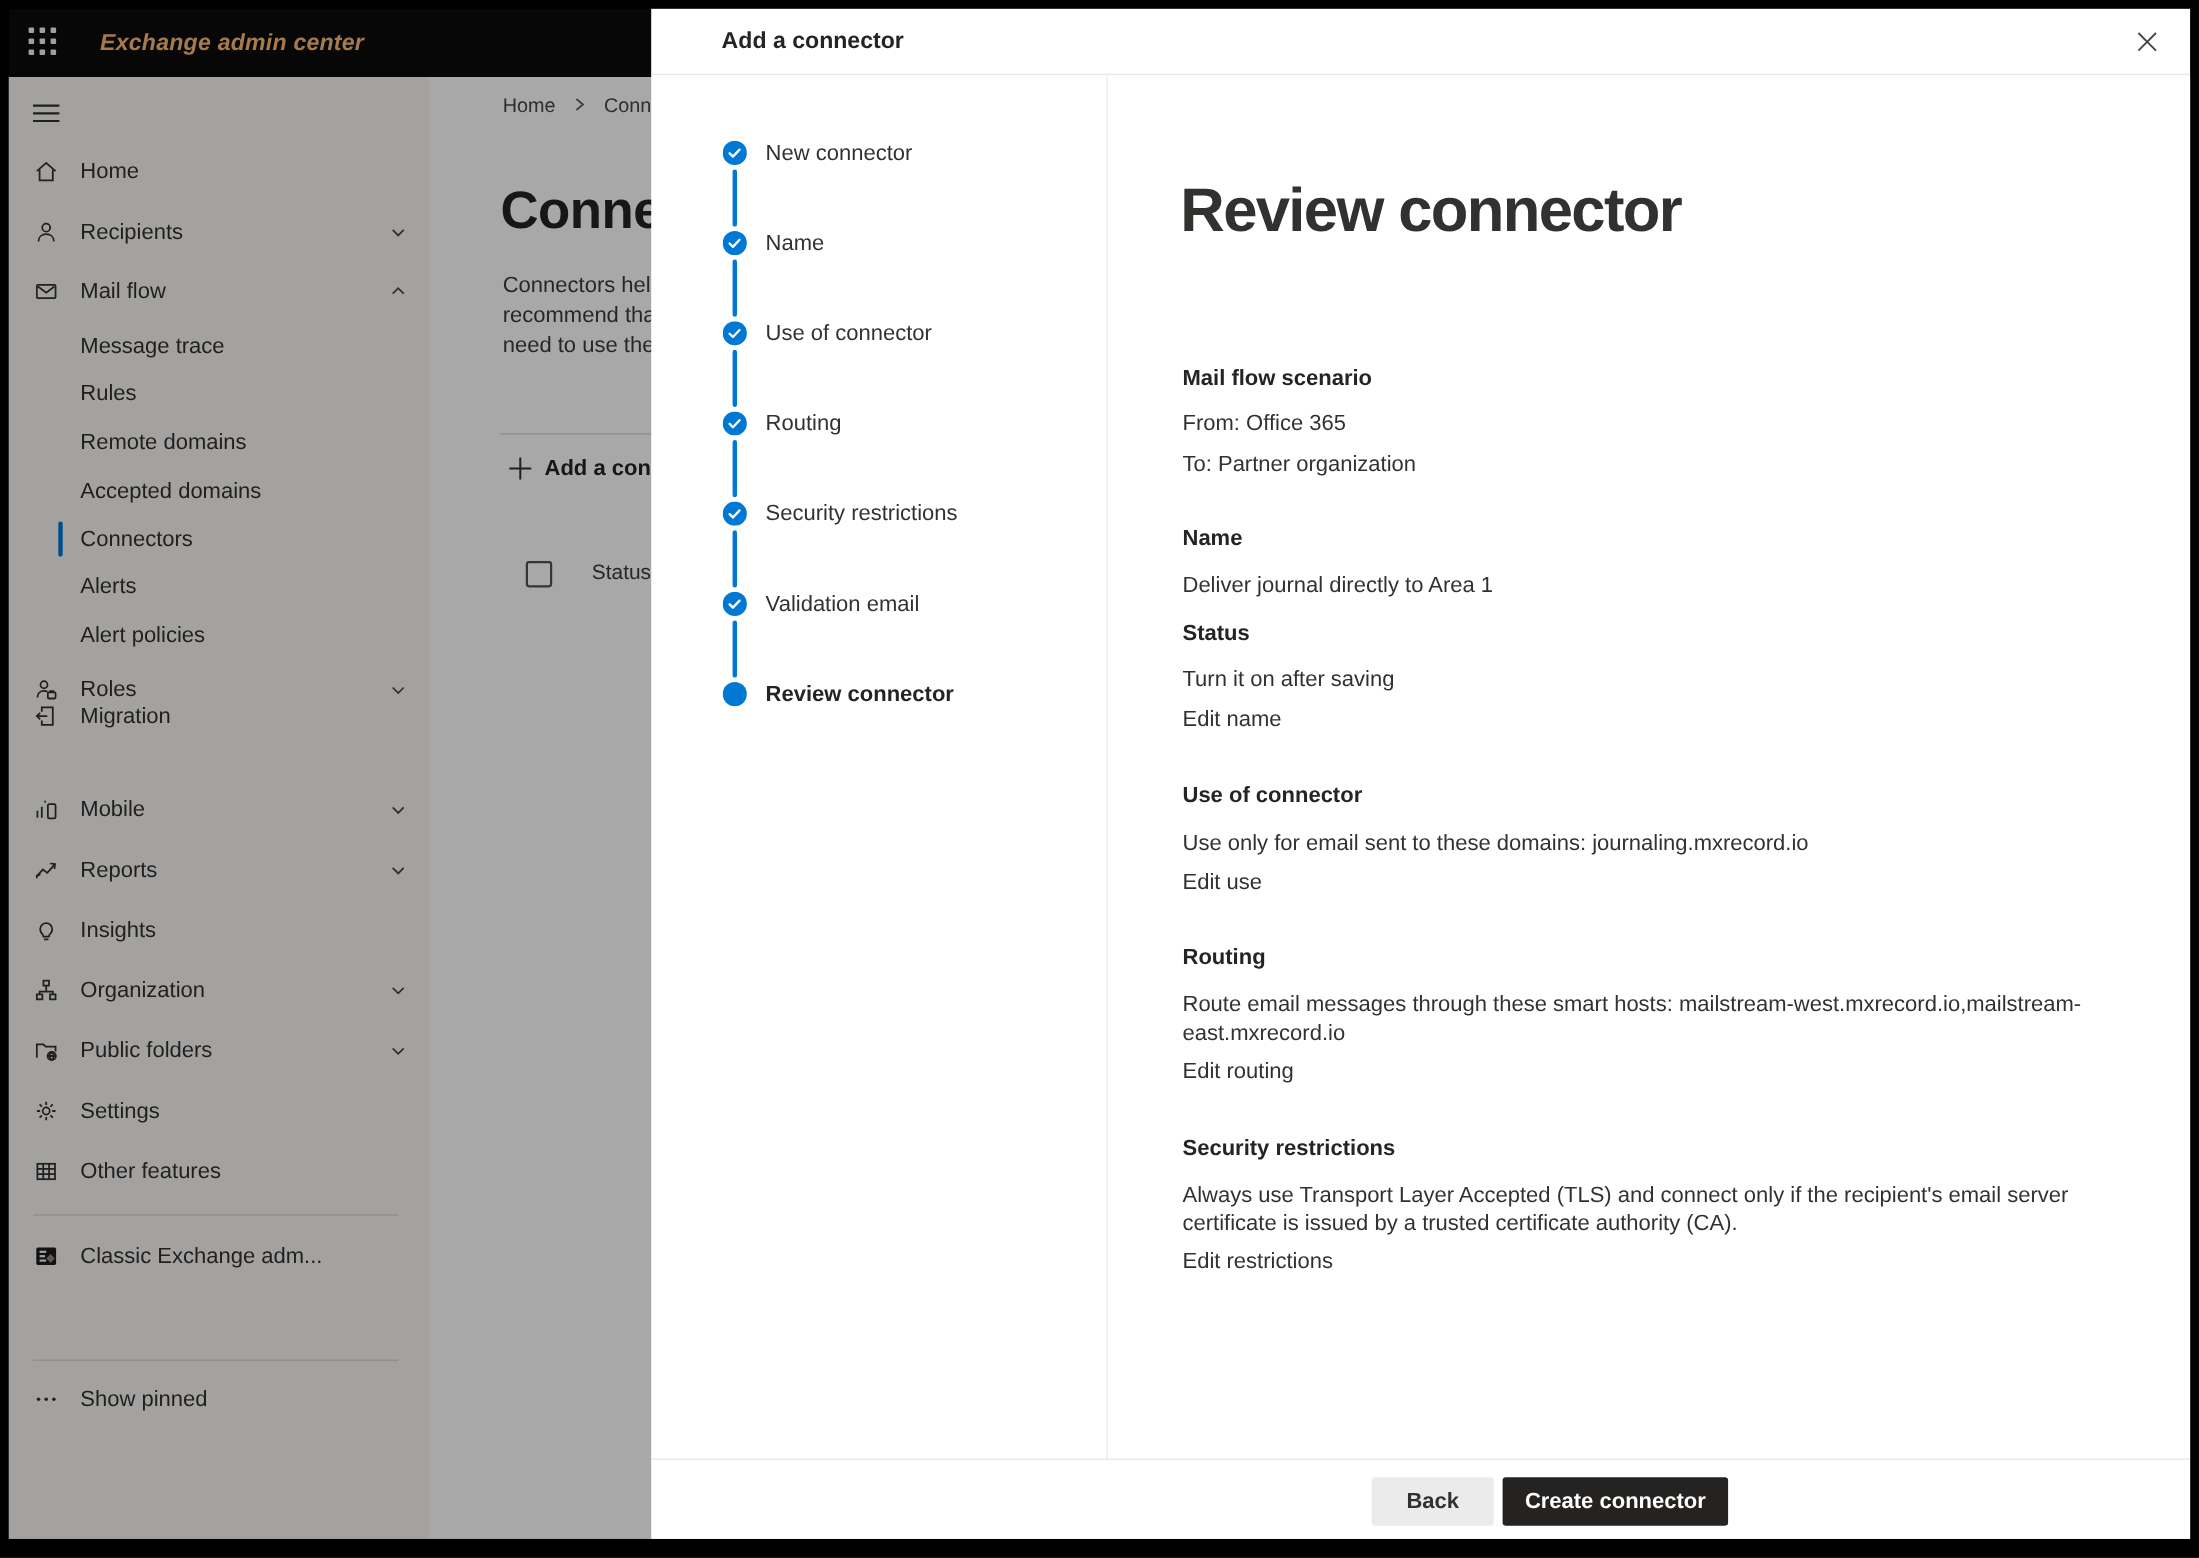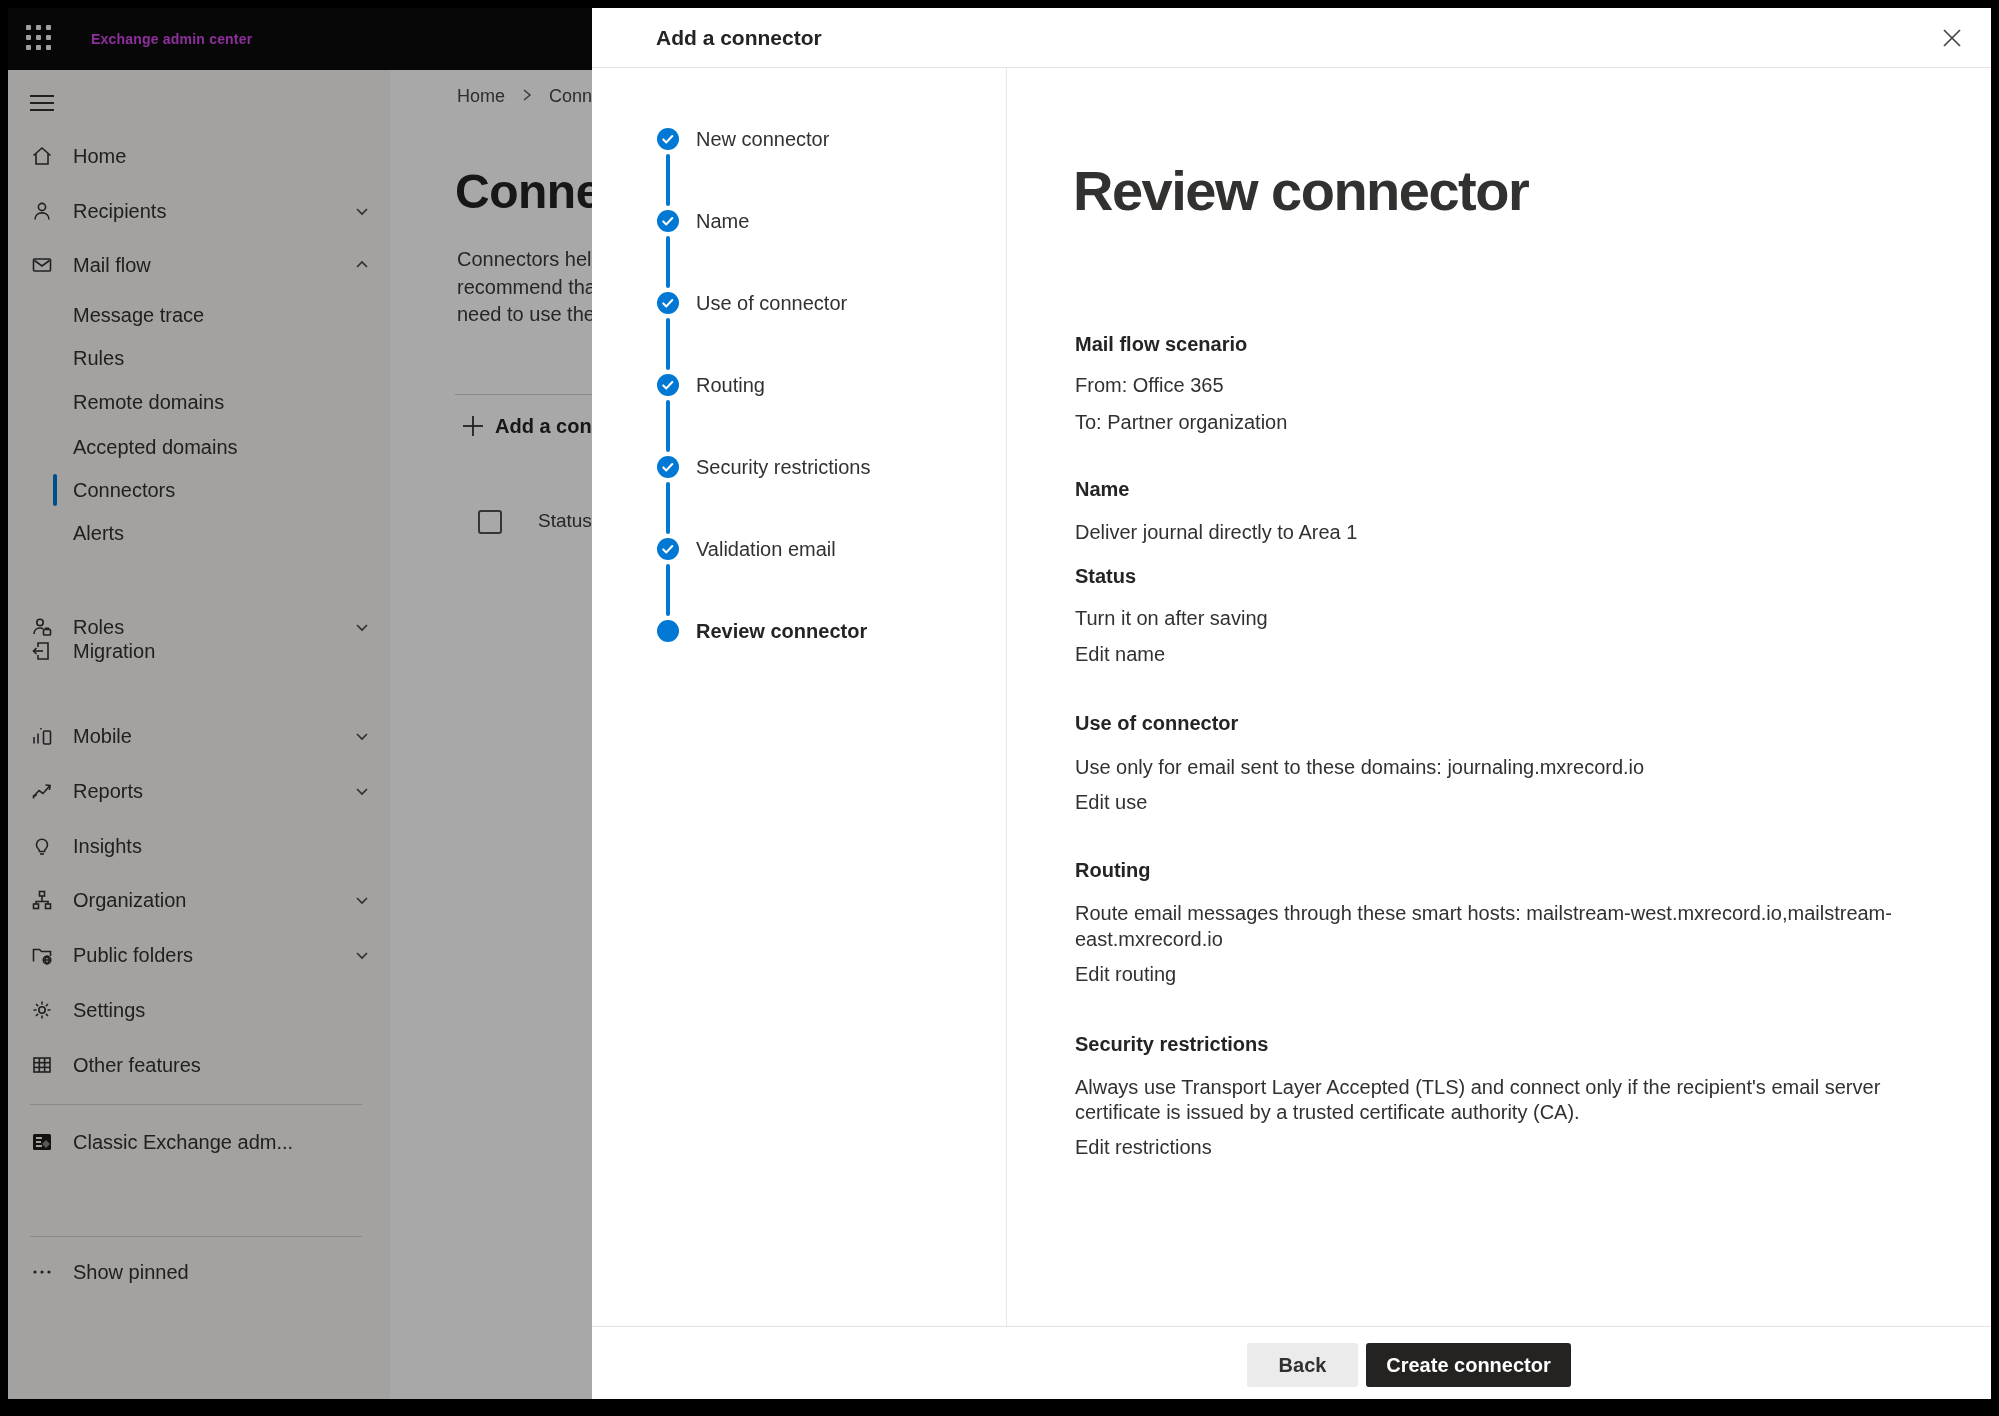--- a/index.html
+++ b/index.html
@@ -4,21 +4,21 @@
 <style>
   html,body{margin:0;padding:0;background:#000;}
   .screen{position:relative;width:1999px;height:1416px;background:#000;overflow:hidden;
           font-family:"Liberation Sans","DejaVu Sans",sans-serif;color:#323130;}
   .abs{position:absolute;}
   
   .topbar{left:8px;top:8px;width:1983px;height:62px;background:#0c0c0c;}
   .waffle{left:11px;top:12px;width:54px;height:50px;display:flex;align-items:center;justify-content:center;cursor:pointer;}
   .waffle-grid{display:grid;grid-template-columns:repeat(3,5px);grid-template-rows:repeat(3,5px);gap:5px;}
   .waffle-grid i{width:5px;height:5px;background:#f3f3f3;border-radius:1px;}
-  .topbar-title{left:75px;top:0;height:62px;line-height:62px;font-size:14px;font-weight:600;color:#d946ef;letter-spacing:.2px;}
+  .topbar-title{left:75px;top:0;height:62px;line-height:62px;font-size:21px;font-weight:600;color:#fdba74;letter-spacing:.2px;font-style:italic;}
   .sidebar{left:8px;top:70px;width:382px;height:1329px;background:#f7f6f5;}
   .contentbg{left:390px;top:70px;width:1601px;height:1329px;background:#ffffff;}
   .hamburger{left:19px;top:85px;width:46px;height:36px;display:flex;align-items:center;justify-content:center;cursor:pointer;}
   .nav-row{left:8px;width:382px;height:40px;display:flex;align-items:center;cursor:pointer;}
   .nav-icon{position:absolute;left:22px;width:24px;height:24px;}
   .nav-label{position:absolute;left:65px;font-size:20px;color:#323130;white-space:nowrap;}
   .nav-sub .nav-label{left:65px;text-align:center;}
   .nav-chevron{position:absolute;left:344px;width:20px;height:20px;}
   .nav-selbar{left:53px;width:4px;height:32px;background:#0078d4;border-radius:2px;}
   .nav-divider{left:30px;width:332px;height:1px;background:#d2d0ce;}
@@ -138,20 +138,23 @@
   <div class="abs nav-row nav-sub" style="top:427px;">
     <span class="nav-label">Accepted domains</span>
   </div>
   <div class="abs nav-selbar" style="top:474px;"></div>
   <div class="abs nav-row nav-sub selected" style="top:470px;">
     <span class="nav-label">Connectors</span>
   </div>
   <div class="abs nav-row nav-sub" style="top:513px;">
     <span class="nav-label">Alerts</span>
   </div>
+  <div class="abs nav-row nav-sub" style="top:558px;">
+    <span class="nav-label">Alert policies</span>
+  </div>
   <div class="abs nav-row" style="top:607px;">
     <span class="nav-icon">
         <svg width="24" height="24" viewBox="0 0 24 24" fill="none" stroke="#323130" stroke-width="1.6">
           <circle cx="10" cy="7.5" r="3.2"></circle>
           <path d="M4 19c0-3.8 2.7-6 6-6 1.2 0 2.3.3 3.2.8"></path>
           <rect x="13.5" y="14.5" width="7" height="5.5" rx="0.8"></rect>
           <path d="M15.5 14.5v-1.3h3v1.3"></path>
         </svg>
       </span>
     <span class="nav-label">Roles</span>

